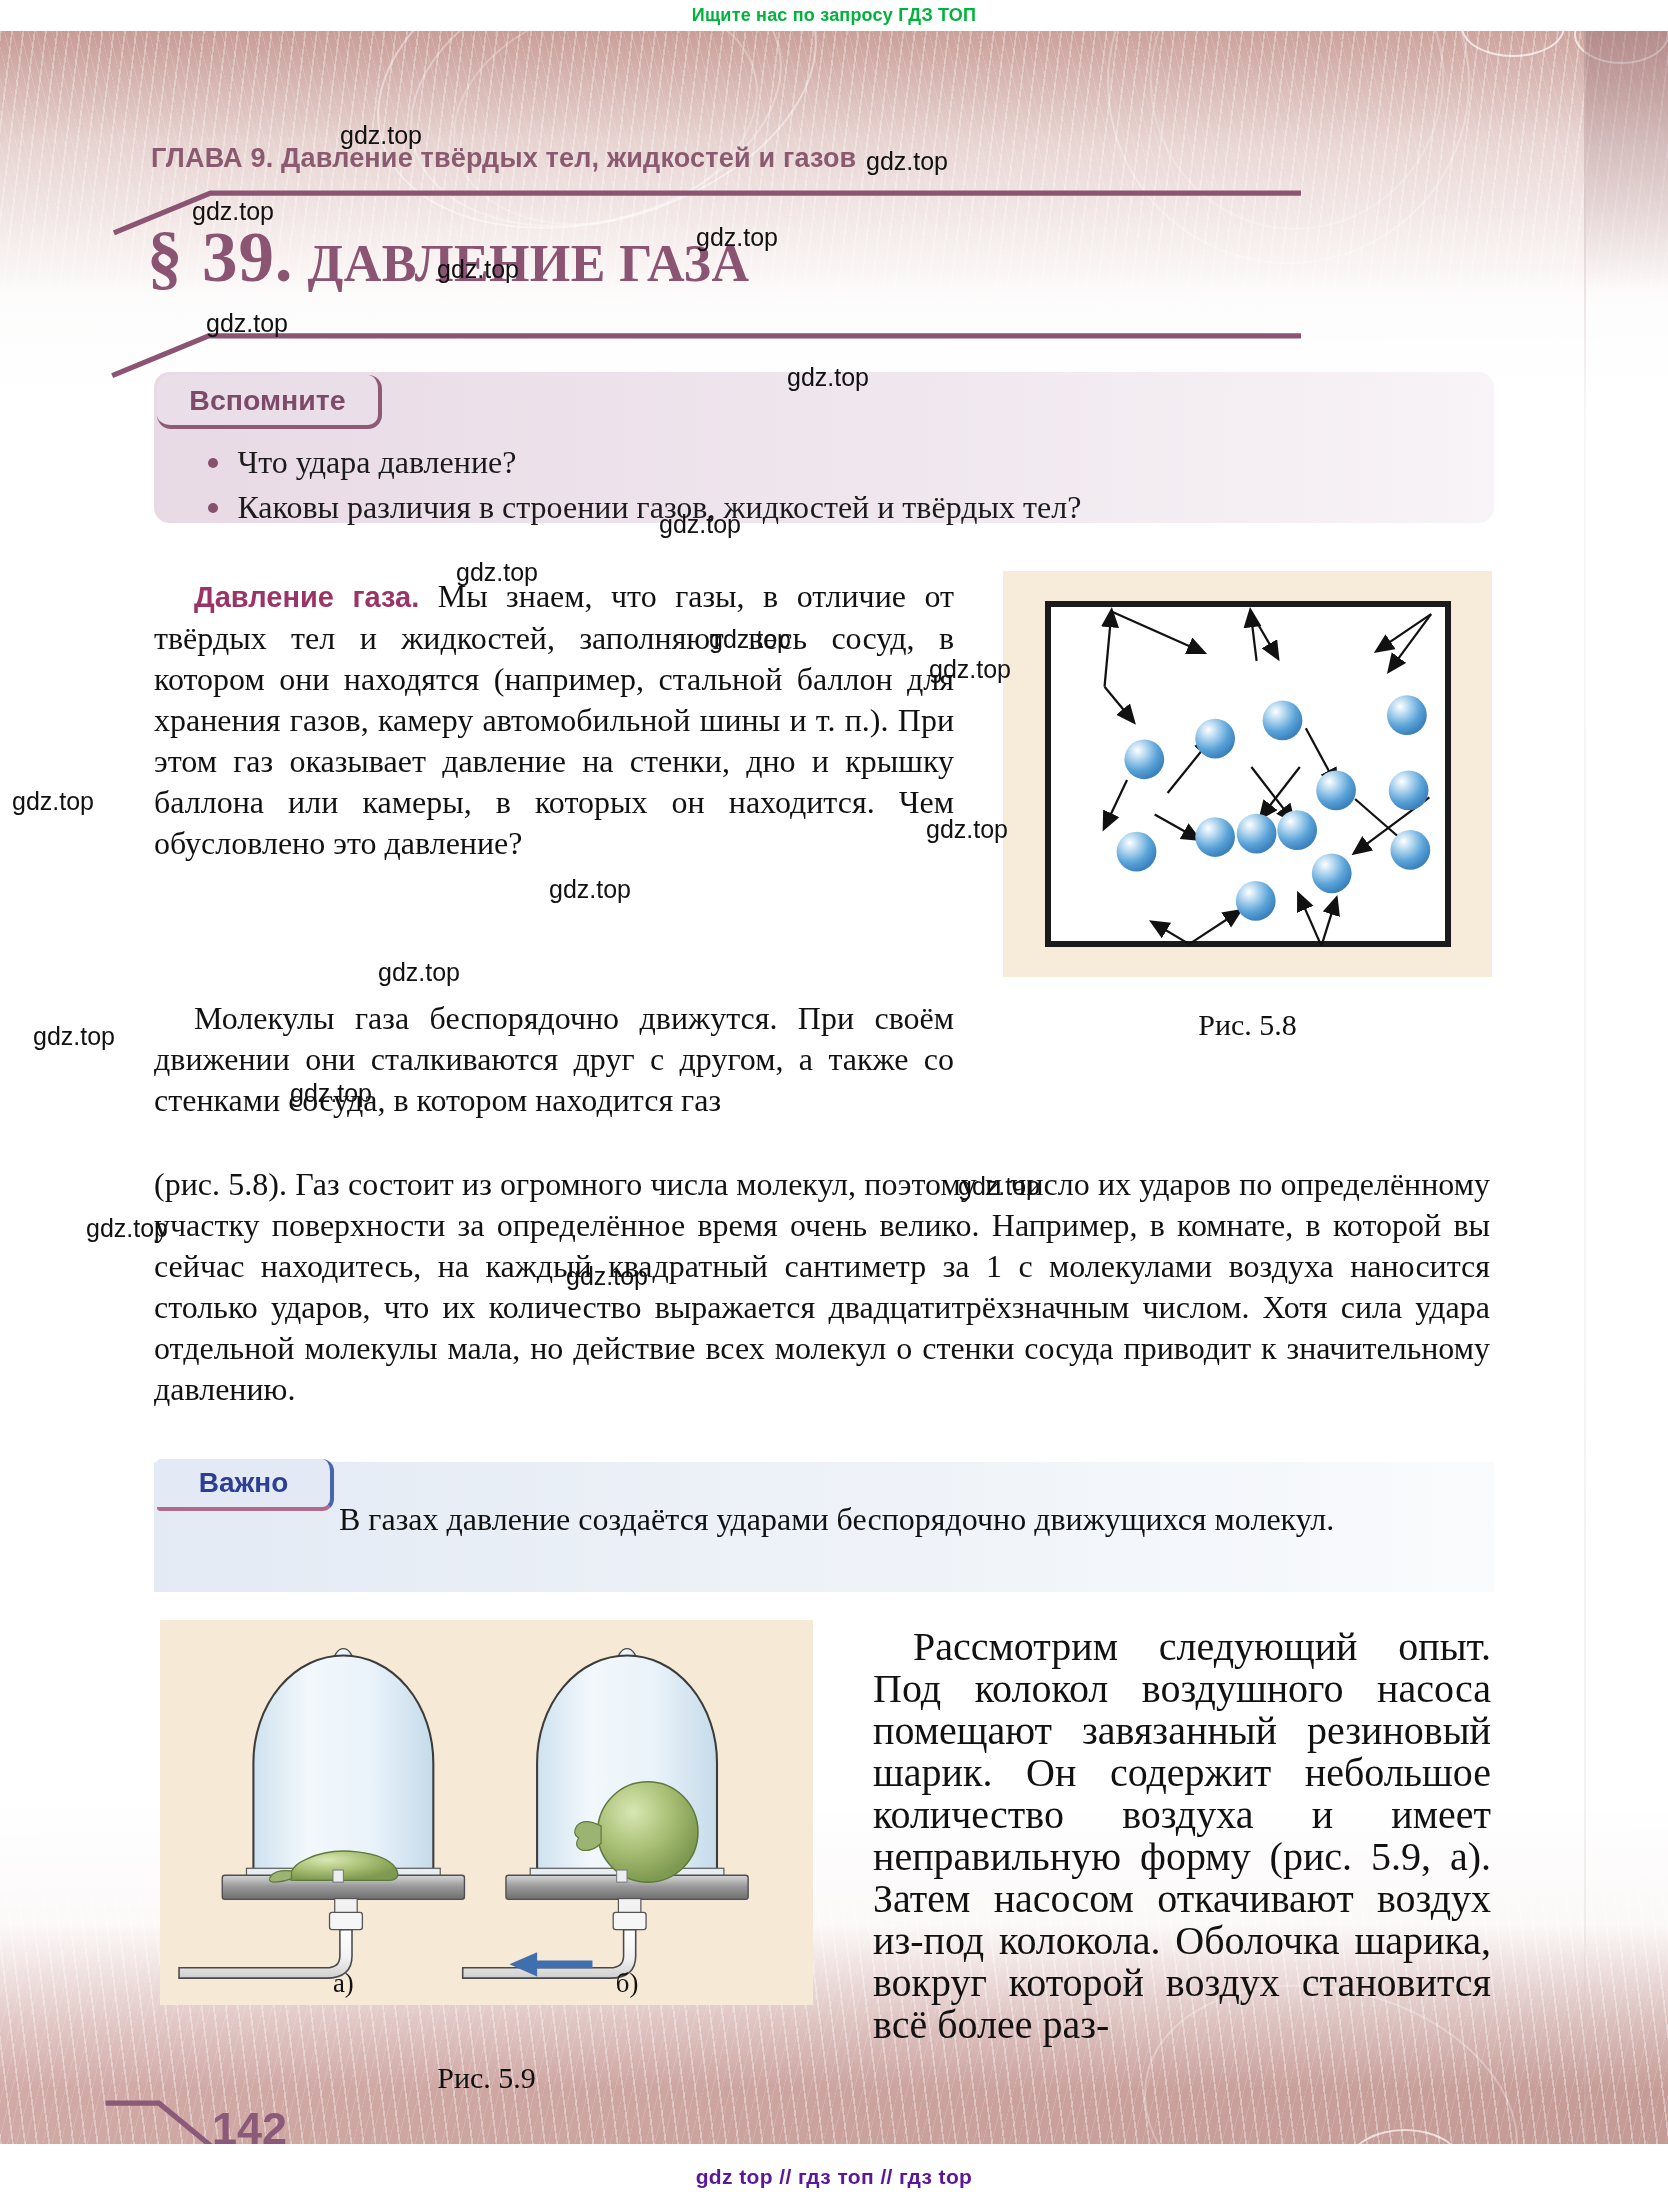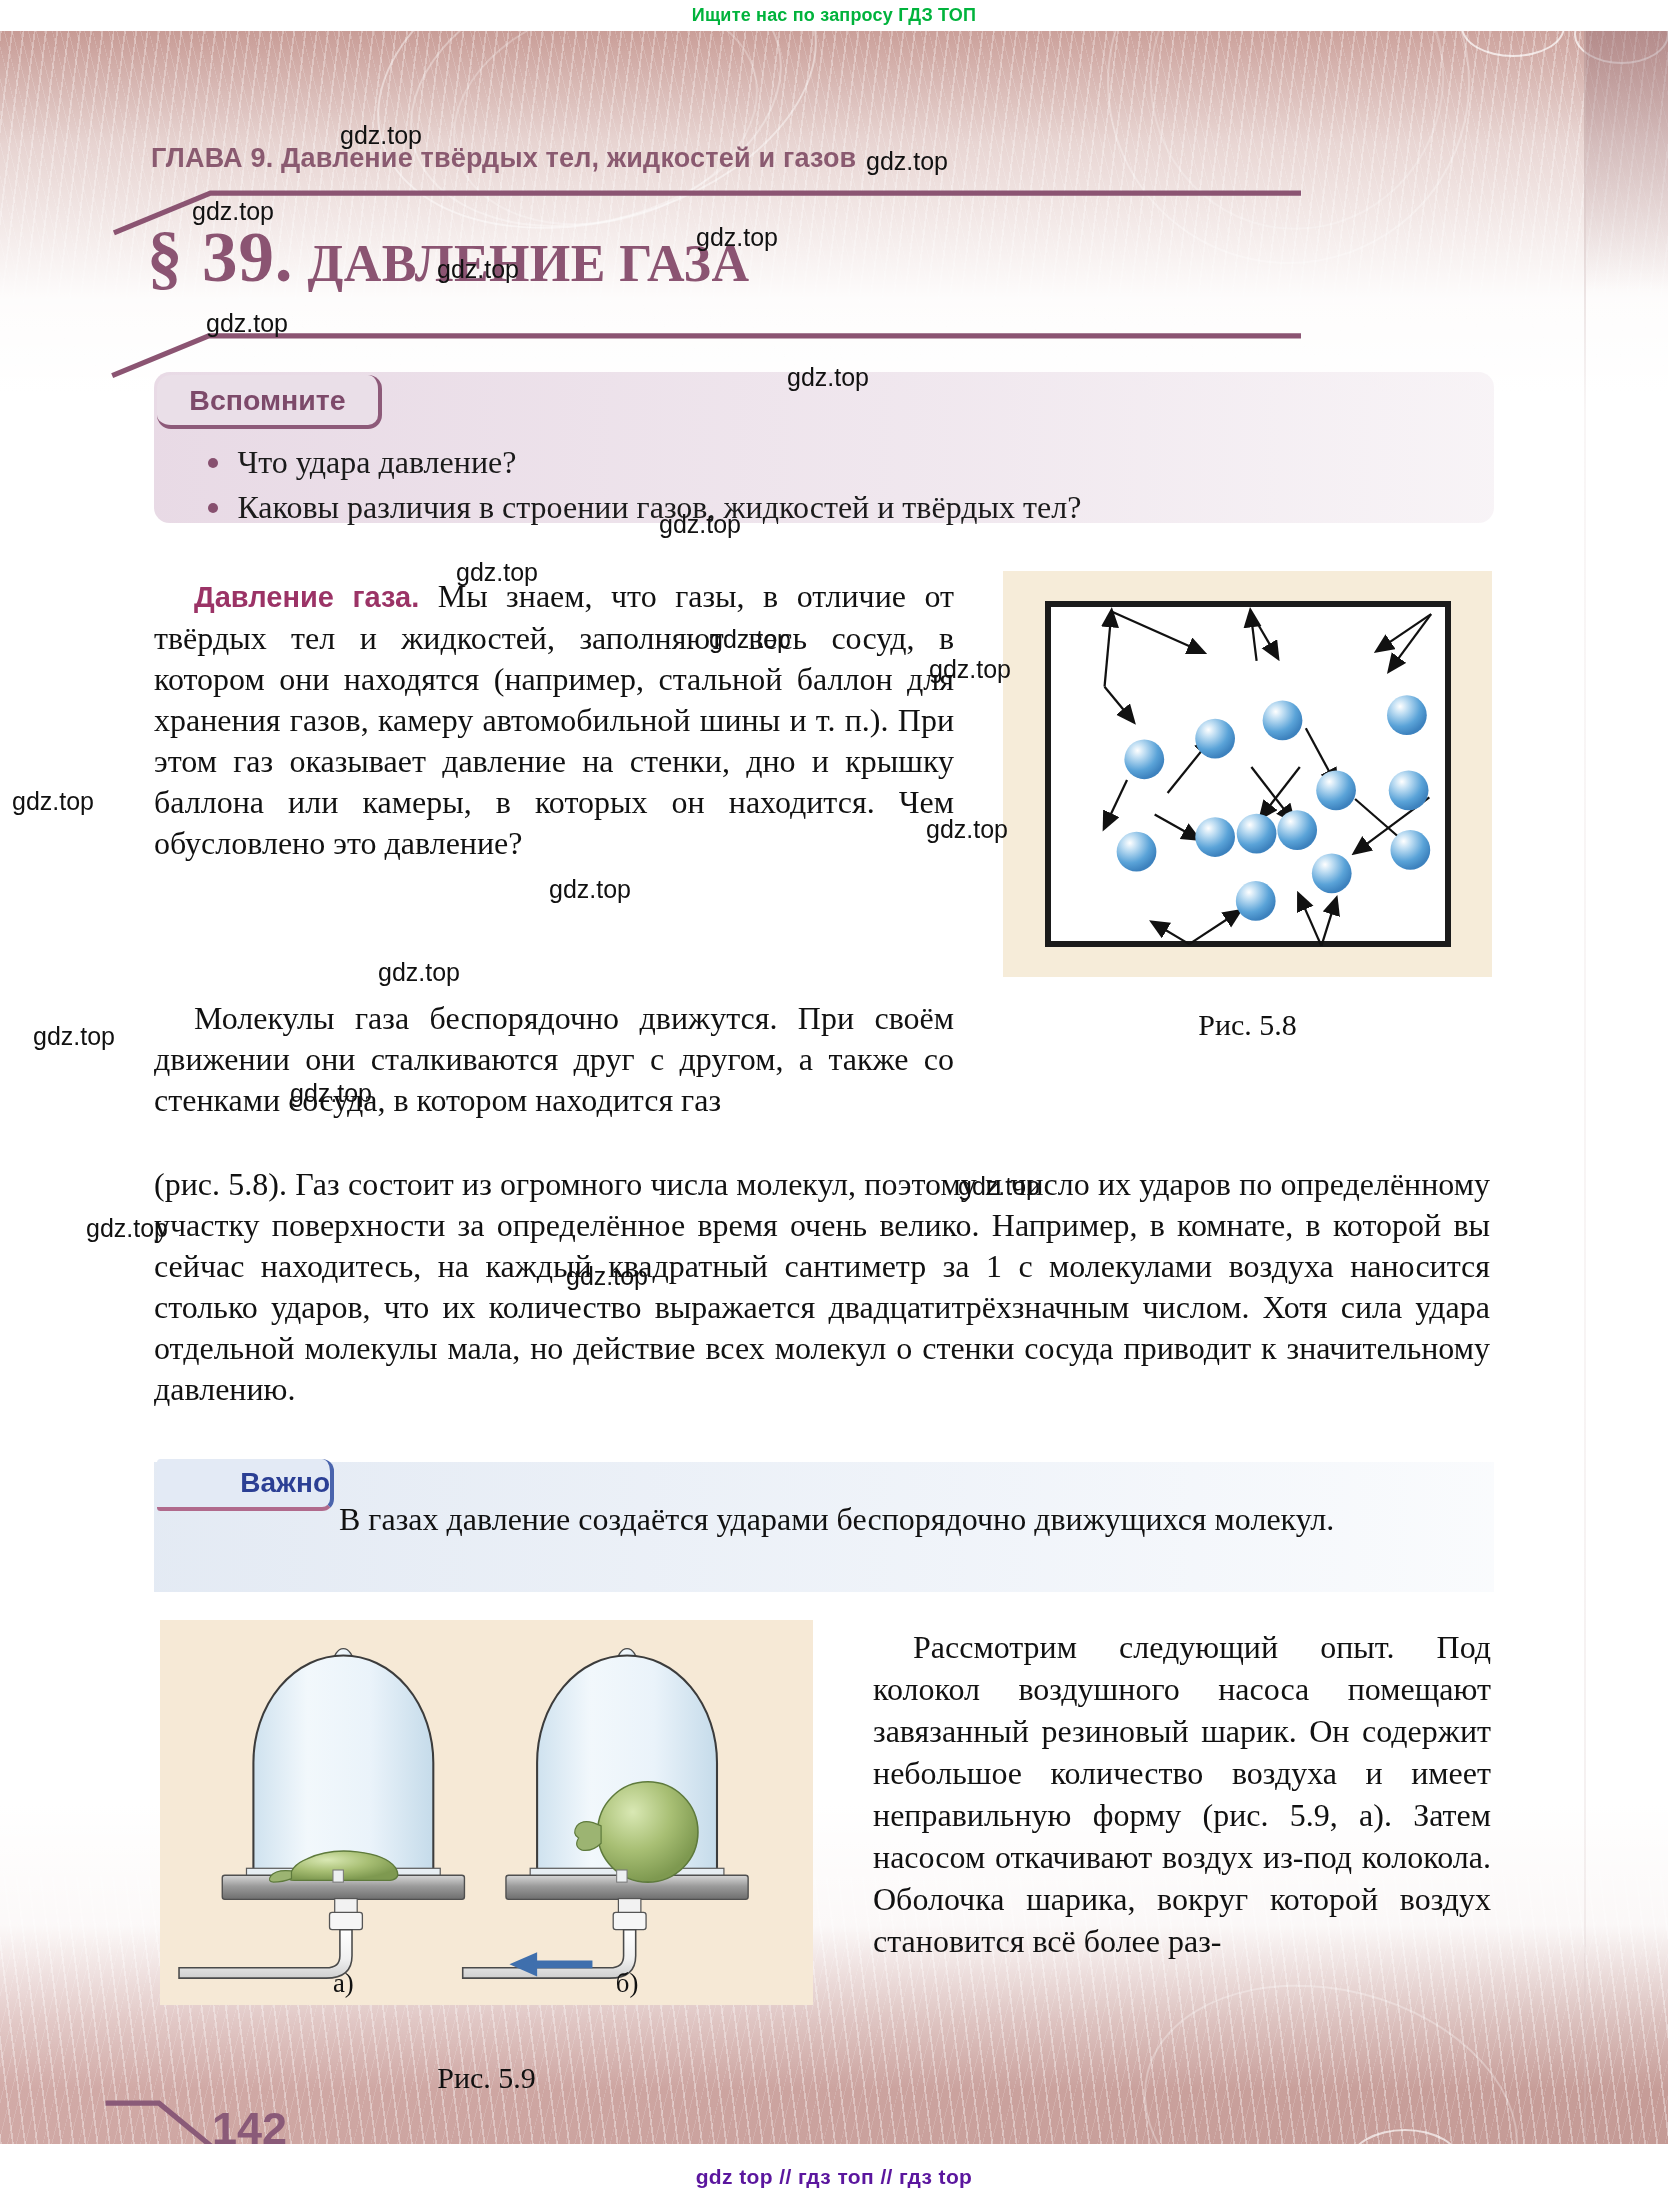--- a/index.html
+++ b/index.html
@@ -154,21 +154,21 @@
   #important-box{
     position:absolute; left:154px; top:1431px; width:1340px; height:130px; z-index:8;
     background:linear-gradient(to right, rgba(226,233,243,.95), rgba(236,241,248,.8) 60%, rgba(244,247,251,.5));
   }
   #important-tab{
     position:absolute; left:157px; top:1428px; width:177px; height:52px; z-index:12;
     border-radius:3.5px 12px 12px 3.5px;
     background:#e3eaf5;
     border-right:4.3px solid #4a64ad;
     border-bottom:4.3px solid #b06a8c;
-    display:flex; align-items:center; justify-content:flex-end;
+    display:flex; align-items:center; justify-content:center;
   }
   #important-tab span{
     font-family:"Liberation Sans", sans-serif; font-size:28px; font-weight:700; color:#2b3f94;
   }
   #important-text{
     position:absolute; left:339px; top:1440px; width:1150px; z-index:11;
     font-family:"Liberation Serif", serif; font-size:32px; line-height:48px; color:#111;
     text-align:justify;
     margin-top:24px;
   }
@@ -179,21 +179,21 @@
     background:#f6e9d6;
   }
   #fig59-cap{
     position:absolute; left:160px; top:2030px; width:653px; text-align:center; z-index:10;
     font-family:"Liberation Serif", serif; font-size:30px; color:#111;
   }
 
   
   #para4{
     left:873px; top:1595px; width:618px;
-    font-size:32px; line-height:42px;
+    font-size:40px; line-height:42px;
   }
 
   
   #pagenum-deco{ position:absolute; left:105px; top:2067px; width:415px; height:69px; z-index:9; }
   #pagenum{
     position:absolute; left:212px; top:2072px; z-index:11;
     font-family:Liberation Sans, sans-serif; font-size:45px; font-weight:700; color:#8a5a78;
   }
 
   

